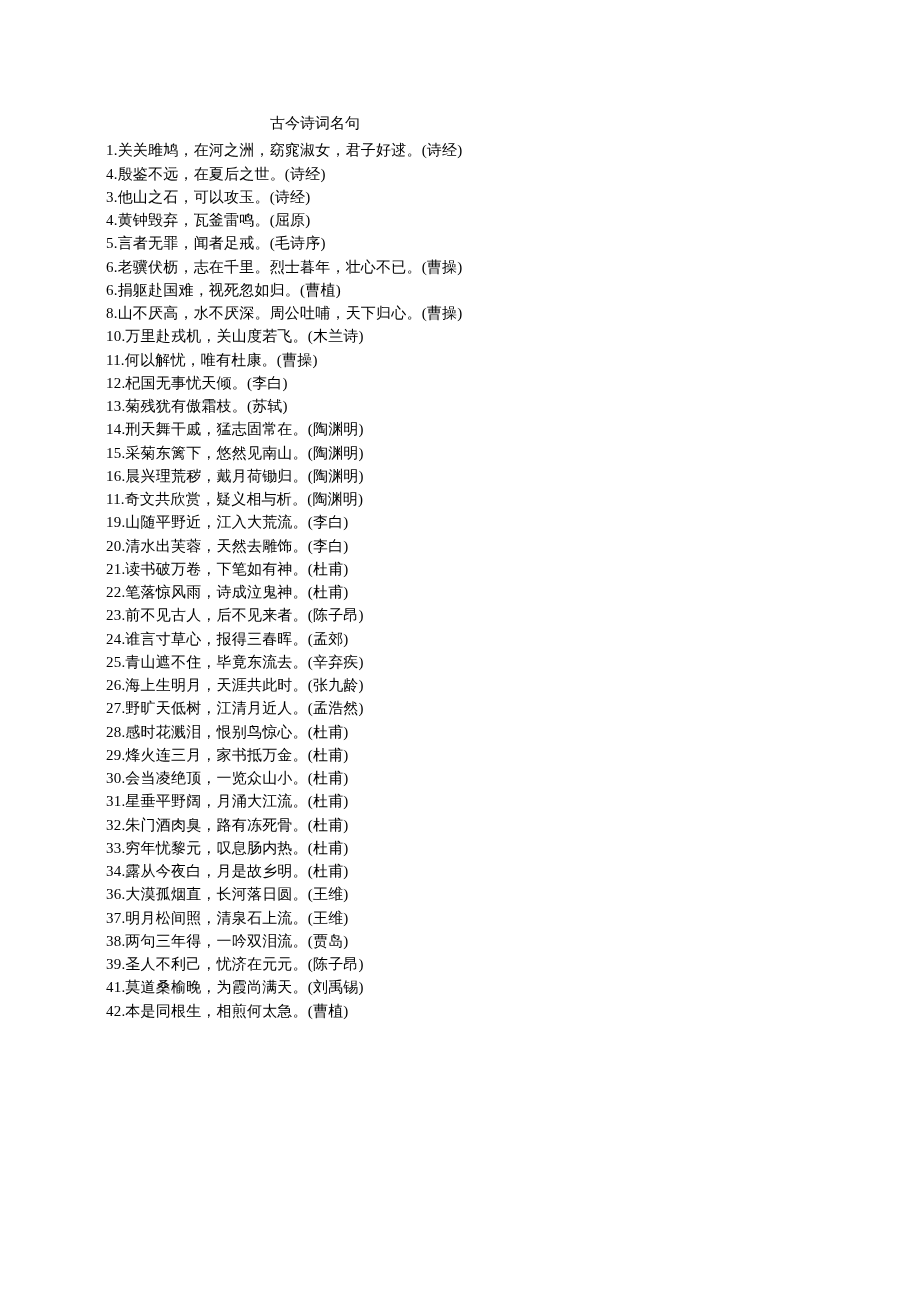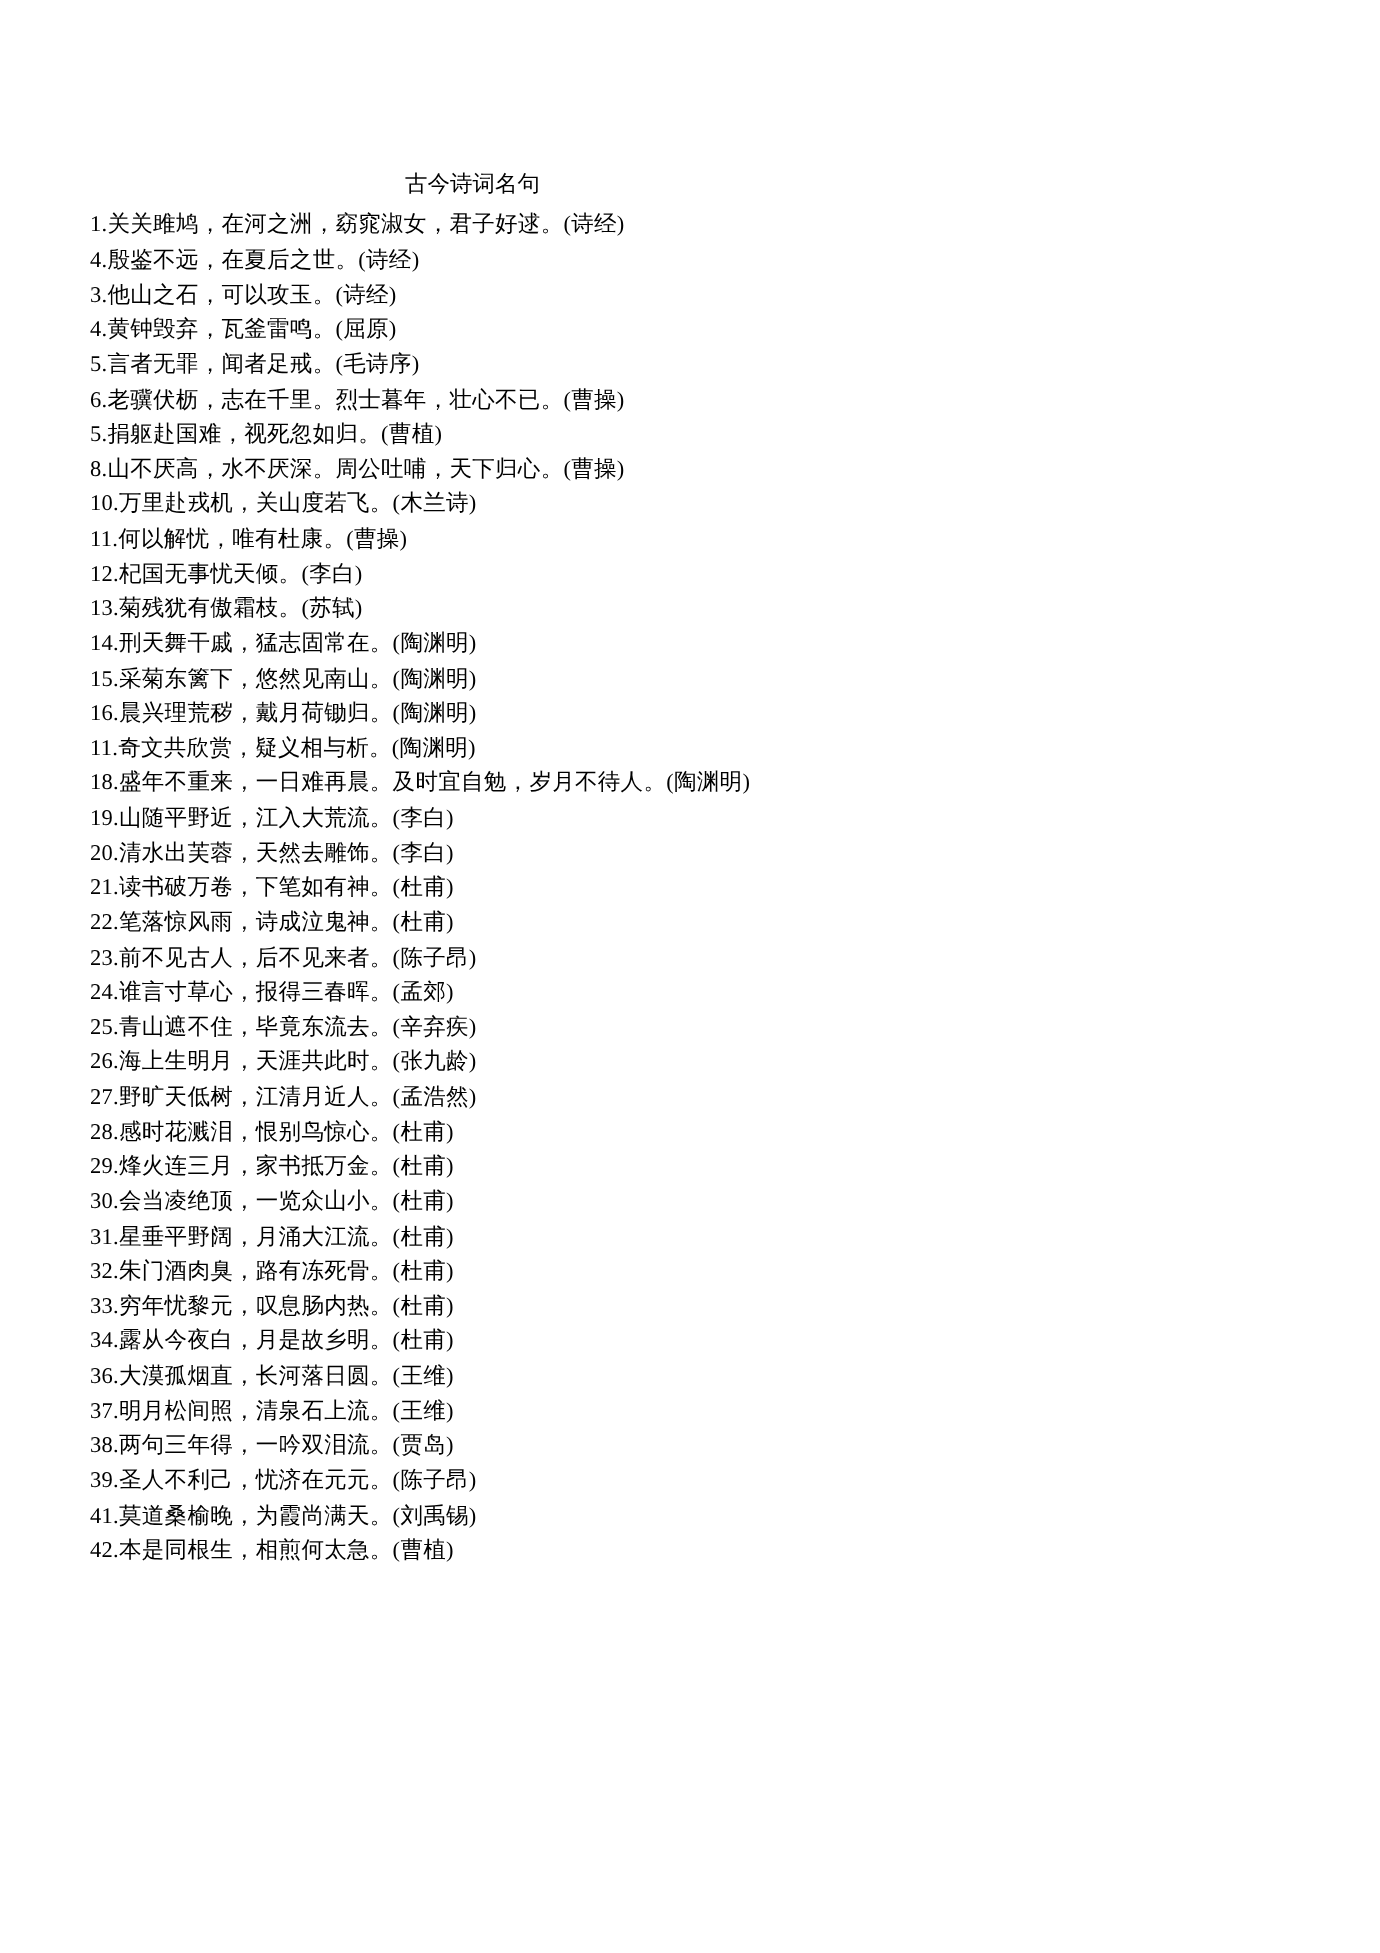--- a/index.html
+++ b/index.html
@@ -10,21 +10,21 @@
     body {
       background: #ffffff;
       font-family: "SimSun", "宋体", serif;
       font-size: 15px;
       color: #000000;
       line-height: 1.55;
       padding: 112px 0 0 0;
       width: 920px;
     }
     .content {
-      padding-left: 60px;
+      padding-left: 106px;
       padding-right: 60px;
     }
     .title {
       text-align: center;
       margin-bottom: 4px;
       font-size: 15px;
       padding-left: 0;
       margin-left: -145px;
       width: 920px;
     }
@@ -37,31 +37,30 @@
 <body>
 
 <div class="title">古今诗词名句</div>
 <div class="content">
   <div class="line">1.关关雎鸠，在河之洲，窈窕淑女，君子好逑。(诗经)</div>
   <div class="line">4.殷鉴不远，在夏后之世。(诗经)</div>
   <div class="line">3.他山之石，可以攻玉。(诗经)</div>
   <div class="line">4.黄钟毁弃，瓦釜雷鸣。(屈原)</div>
   <div class="line">5.言者无罪，闻者足戒。(毛诗序)</div>
   <div class="line">6.老骥伏枥，志在千里。烈士暮年，壮心不已。(曹操)</div>
-  <div class="line">5.捐躯赴国难，视死忽如归。(曹植)</div>
+  <div class="line">6.捐躯赴国难，视死忽如归。(曹植)</div>
   <div class="line">8.山不厌高，水不厌深。周公吐哺，天下归心。(曹操)</div>
   <div class="line">10.万里赴戎机，关山度若飞。(木兰诗)</div>
   <div class="line">11.何以解忧，唯有杜康。(曹操)</div>
   <div class="line">12.杞国无事忧天倾。(李白)</div>
   <div class="line">13.菊残犹有傲霜枝。(苏轼)</div>
   <div class="line">14.刑天舞干戚，猛志固常在。(陶渊明)</div>
   <div class="line">15.采菊东篱下，悠然见南山。(陶渊明)</div>
   <div class="line">16.晨兴理荒秽，戴月荷锄归。(陶渊明)</div>
   <div class="line">11.奇文共欣赏，疑义相与析。(陶渊明)</div>
-  <div class="line">18.盛年不重来，一日难再晨。及时宜自勉，岁月不待人。(陶渊明)</div>
   <div class="line">19.山随平野近，江入大荒流。(李白)</div>
   <div class="line">20.清水出芙蓉，天然去雕饰。(李白)</div>
   <div class="line">21.读书破万卷，下笔如有神。(杜甫)</div>
   <div class="line">22.笔落惊风雨，诗成泣鬼神。(杜甫)</div>
   <div class="line">23.前不见古人，后不见来者。(陈子昂)</div>
   <div class="line">24.谁言寸草心，报得三春晖。(孟郊)</div>
   <div class="line">25.青山遮不住，毕竟东流去。(辛弃疾)</div>
   <div class="line">26.海上生明月，天涯共此时。(张九龄)</div>
   <div class="line">27.野旷天低树，江清月近人。(孟浩然)</div>
   <div class="line">28.感时花溅泪，恨别鸟惊心。(杜甫)</div>

